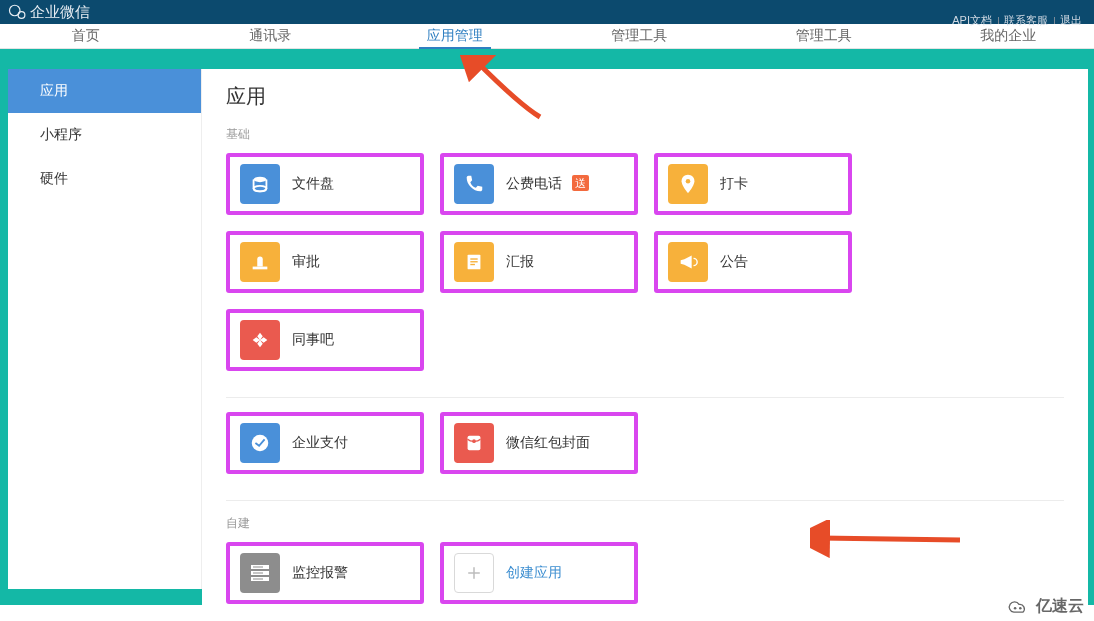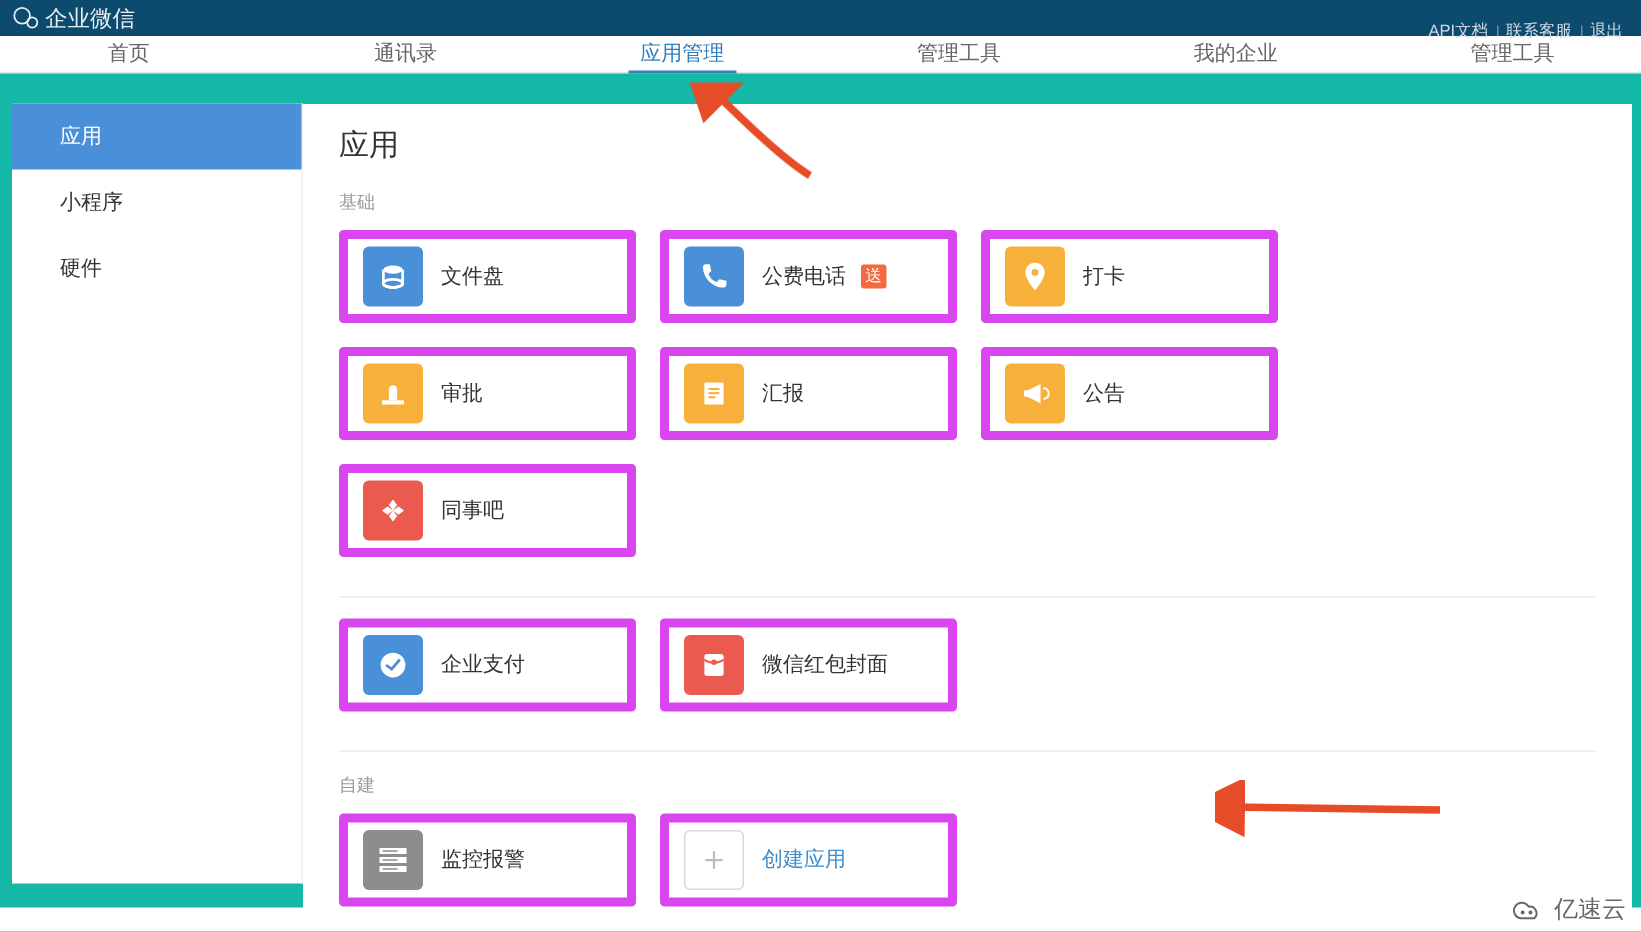--- a/index.html
+++ b/index.html
@@ -132,21 +132,21 @@
   }
 
   .app-grid {
     display: flex;
     flex-wrap: wrap;
     gap: 16px;
   }
   .app-card {
     width: 198px;
     height: 62px;
-    border: 6px solid #d946ef;
+    border: 4px solid #d946ef;
     border-radius: 3px;
     display: flex;
     align-items: center;
     padding: 0 10px;
     cursor: pointer;
     background: #fff;
   }
   .app-icon {
     width: 40px; height: 40px;
     border-radius: 4px;
@@ -180,21 +180,21 @@
 
   
   .watermark {
     position: absolute;
     right: 10px;
     bottom: 4px;
     display: flex;
     align-items: center;
     color: #676767;
     font-size: 16px;
-    font-weight: 400;
+    font-weight: 700;
   }
   .watermark svg { margin-right: 4px; }
 
   
   .arrow {
     position: absolute;
     pointer-events: none;
   }
 </style>
 </head>
@@ -212,22 +212,22 @@
   <span class="toplink sep">API文档</span>
   <span class="toplink sep">联系客服</span>
   <span class="toplink">退出</span>
 </div>
 
 <div class="navbar">
   <div class="navitem">首页</div>
   <div class="navitem">通讯录</div>
   <div class="navitem active">应用管理</div>
   <div class="navitem">管理工具</div>
+  <div class="navitem">管理工具</div>
   <div class="navitem">我的企业</div>
-  <div class="navitem">管理工具</div>
 </div>
 
 <div class="main">
 
   <div class="sidebar">
     <div class="sideitem active">应用</div>
     <div class="sideitem">小程序</div>
     <div class="sideitem">硬件</div>
   </div>
 

